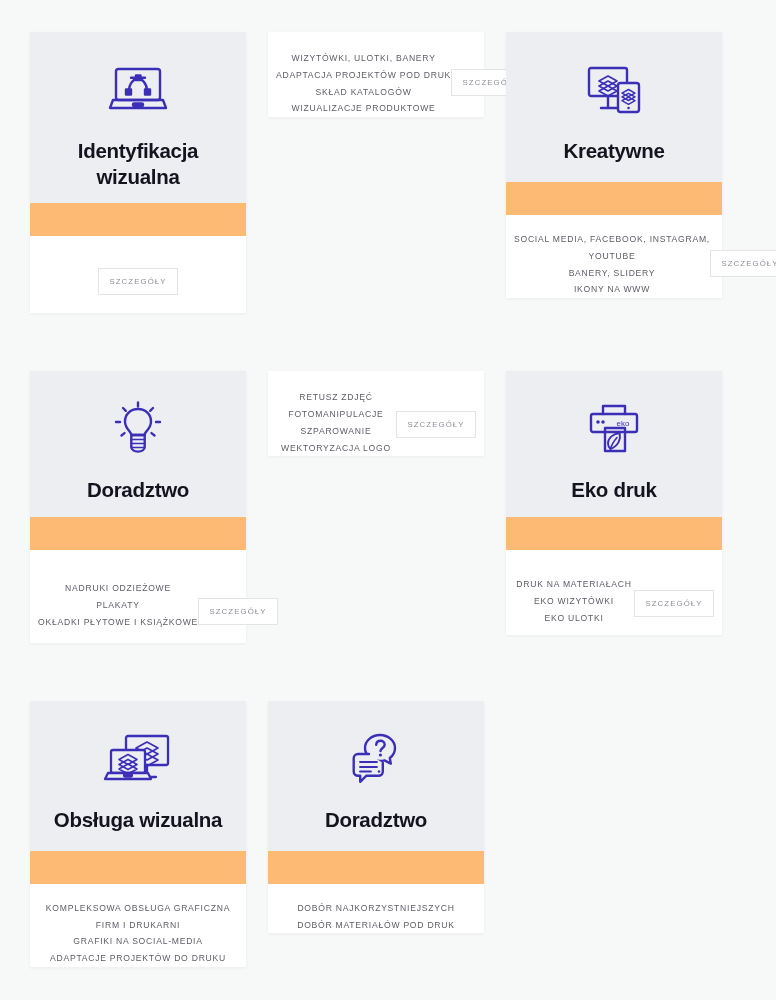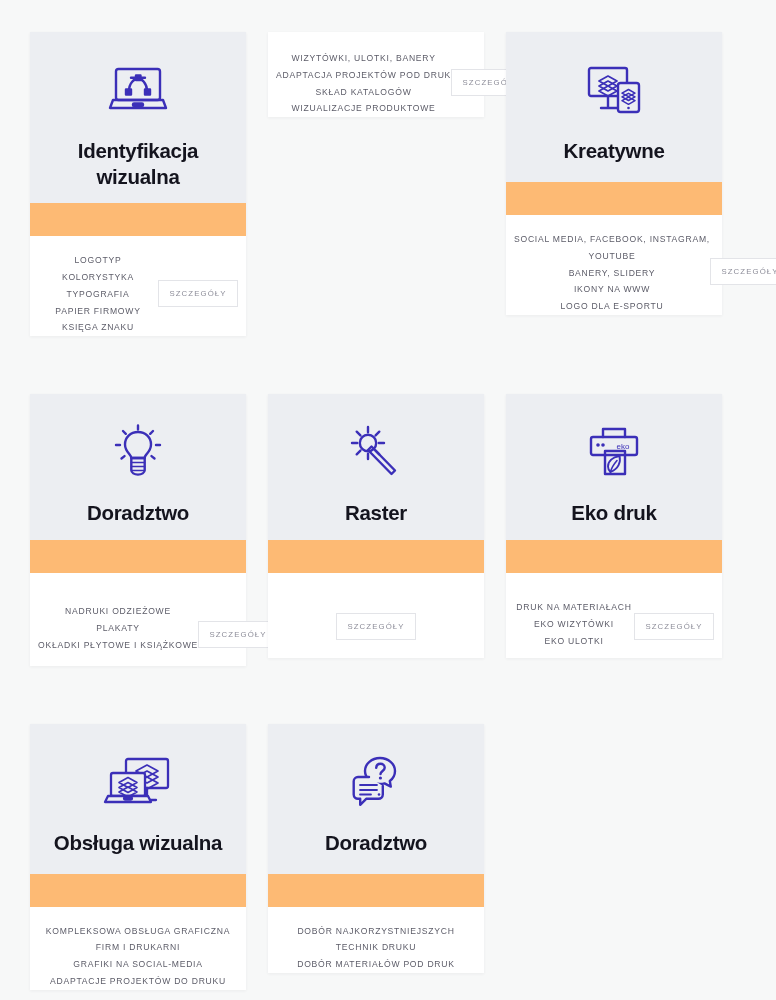--- a/index.html
+++ b/index.html
@@ -117,27 +117,20 @@
           <path d="M22 26c0-8 5.5-12.5 9-12.5S40 18 40 26"></path>
           <rect x="19" y="24.5" width="5" height="5" fill="#3b2fb8"></rect>
           <rect x="38" y="24.5" width="5" height="5" fill="#3b2fb8"></rect>
           <rect x="29" y="10.5" width="4.5" height="4.5" fill="#3b2fb8"></rect>
           <path d="M24 12.8h5M34 12.8h4"></path>
         </svg>
       </div>
       <div class="card-title">Identyfikacja wizualna</div>
     </div>
     <div class="card-body">
-      <ul class="card-list">
-        <li>LOGOTYP</li>
-        <li>KOLORYSTYKA</li>
-        <li>TYPOGRAFIA</li>
-        <li>PAPIER FIRMOWY</li>
-        <li>KSIĘGA ZNAKU</li>
-      </ul>
       <button class="details-btn">SZCZEGÓŁY</button>
     </div>
   </div>
 
   <div class="service-card row1">
     <div class="card-body body-pad-a">
       <ul class="card-list">
         <li>WIZYTÓWKI,  ULOTKI,  BANERY</li>
         <li>ADAPTACJA PROJEKTÓW POD DRUK</li>
         <li>SKŁAD KATALOGÓW</li>
@@ -164,21 +157,20 @@
         </svg>
       </div>
       <div class="card-title">Kreatywne</div>
     </div>
     <div class="card-body">
       <ul class="card-list">
         <li>SOCIAL MEDIA, FACEBOOK, INSTAGRAM,</li>
         <li>YOUTUBE</li>
         <li>BANERY, SLIDERY</li>
         <li>IKONY NA WWW</li>
-        <li>LOGO DLA E-SPORTU</li>
       </ul>
       <button class="details-btn">SZCZEGÓŁY</button>
     </div>
   </div>
 
   <div class="service-card row2">
     <div class="card-head">
       <div class="card-icon">
         <svg width="50" height="56" viewBox="0 0 50 56" fill="none" stroke="#3b2fb8" stroke-width="2.4" stroke-linecap="round" stroke-linejoin="round">
           <path d="M25 8c-7.7 0-13 5.6-13 12.4 0 4.8 2.6 7.6 4.6 10 1.2 1.4 1.7 2.4 1.7 3.6h13.4c0-1.2.5-2.2 1.7-3.6 2-2.4 4.6-5.2 4.6-10C38 13.6 32.7 8 25 8z"></path>
@@ -193,31 +185,27 @@
       <ul class="card-list">
         <li>NADRUKI ODZIEŻOWE</li>
         <li>PLAKATY</li>
         <li>OKŁADKI  PŁYTOWE I KSIĄŻKOWE</li>
       </ul>
       <button class="details-btn" style="margin-top:30px">SZCZEGÓŁY</button>
     </div>
   </div>
 
   <div class="service-card row2">
-    <div class="card-head">
-      <div class="card-icon">
-        <svg width="56" height="56" viewBox="0 0 56 56" fill="none" stroke="#3b2fb8" stroke-width="2.4" stroke-linecap="round" stroke-linejoin="round">
-          <circle cx="20" cy="19" r="8.2"></circle>
-          <path d="M20 3v5.2M20 29.8V35M4 19h5.2M30.8 19H36M8.7 7.7l3.7 3.7M31.3 30.3l-3.7-3.7M31.3 7.7l-3.7 3.7M8.7 30.3l3.7-3.7"></path>
-          <path d="M23.5 22.5L47 46.5l-3.5 3.5L20 26z"></path>
-        </svg>
-      </div>
-      <div class="card-title">Raster</div>
-    </div>
-    <div class="card-body body-pad-a">
+    <div class="card-body body-pad-a">
+      <ul class="card-list">
+        <li>RETUSZ ZDJĘĆ</li>
+        <li>FOTOMANIPULACJE</li>
+        <li>SZPAROWANIE</li>
+        <li>WEKTORYZACJA LOGO</li>
+      </ul>
       <button class="details-btn" style="margin-top:22px">SZCZEGÓŁY</button>
     </div>
   </div>
 
   <div class="service-card row2">
     <div class="card-head">
       <div class="card-icon">
         <svg width="56" height="52" viewBox="0 0 56 52" fill="none" stroke="#3b2fb8" stroke-width="2.4" stroke-linecap="round" stroke-linejoin="round">
           <path d="M17 11V3h22v8"></path>
           <rect x="5" y="11" width="46" height="18" rx="2"></rect>
@@ -282,20 +270,19 @@
           <path d="M20 22H9c-2.4 0-4.3 1.9-4.3 4.2v13.4c0 2.3 1.9 4.2 4.3 4.2h2.2v6l6-6h12.3c2.4 0 4.3-1.9 4.3-4.2V31" fill="#eceef2"></path>
           <path d="M11 30h17M11 35h17M11 39.5h11" stroke-width="1.8"></path>
           <circle cx="30" cy="39.5" r="1.3" fill="#3b2fb8" stroke="none"></circle>
         </svg>
       </div>
       <div class="card-title">Doradztwo</div>
     </div>
     <div class="card-body">
       <ul class="card-list">
         <li>DOBÓR NAJKORZYSTNIEJSZYCH</li>
-        <li>TECHNIK DRUKU</li>
         <li>DOBÓR MATERIAŁÓW POD DRUK</li>
       </ul>
 
     </div>
   </div>
 
 </div>
 
 </body></html>

